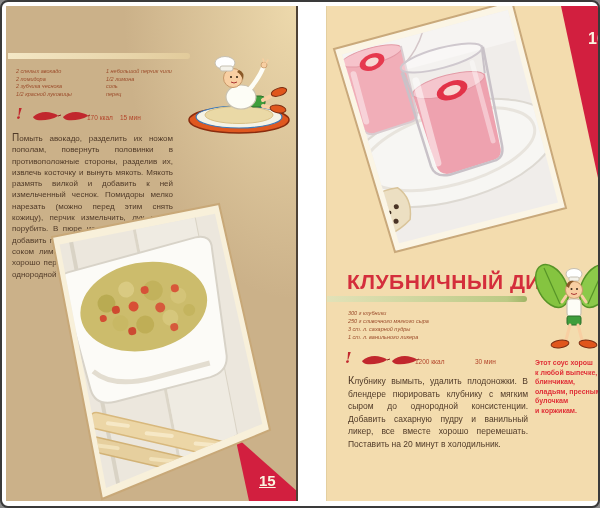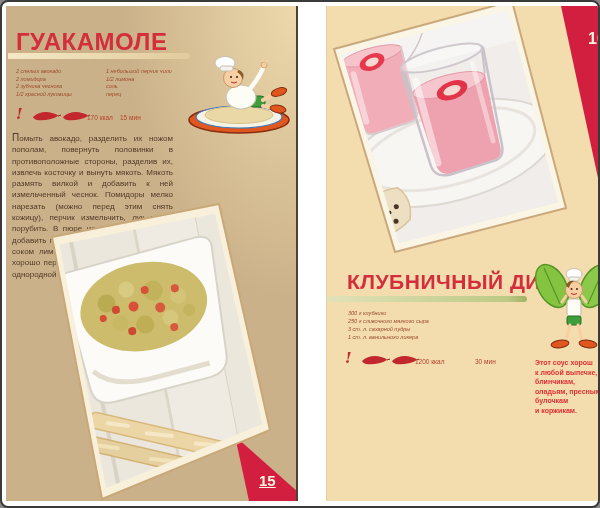--- a/index.html
+++ b/index.html
@@ -61,21 +61,20 @@
 </head>
 <body>
 
 <div class="book">
 
   <div class="page page-left">
 
     <div class="red-wedge"></div>
     <div class="page-num num-15">15</div>
 
-    <div class="recipe-title title-left">ГУАКАМОЛЕ</div>
     <div class="title-bar bar-left"></div>
 
     <svg class="chef-svg chef-left" width="104" height="86" viewBox="0 0 104 86">
       <ellipse cx="52" cy="70" rx="50" ry="13" fill="#e0581f" stroke="#8a2c0e" stroke-width="1.5"></ellipse>
       <ellipse cx="52" cy="67" rx="43" ry="11" fill="#f5f3e6" stroke="#3e7ab8" stroke-width="1.2"></ellipse>
       <ellipse cx="52" cy="65" rx="34" ry="8.5" fill="#ead9a6" stroke="#d8bf85" stroke-width="1"></ellipse>
 
       <rect x="62" y="46" width="16" height="11" rx="4" fill="#3f9e3c" stroke="#2c6f2a" stroke-width="1"></rect>
       <path d="M76 50 L88 44" stroke="#f8cfa2" stroke-width="4" stroke-linecap="round"></path>
       <path d="M76 56 L86 58" stroke="#f8cfa2" stroke-width="4" stroke-linecap="round"></path>
@@ -253,20 +252,21 @@
 
     <div class="meta-row excl excl-r">!</div>
     <svg class="peppers pep-r" width="58" height="12" viewBox="0 0 58 12">
       <path d="M1 7 C6 2,14 1,20 3 C24 4,26 5,26 6 C20 10,10 11,5 10 C2 9,1 7.5,1 7 Z" fill="#c1272d"></path>
       <path d="M31 7 C36 2,44 1,50 3 C54 4,56 5,56 6 C50 10,40 11,35 10 C32 9,31 7.5,31 7 Z" fill="#c1272d"></path>
       <path d="M26 6 L29 5 M56 6 L58 5" stroke="#8a1f1f" stroke-width="1"></path>
     </svg>
     <div class="kcal kcal-r">1200 ккал</div>
     <div class="mins min-r">30 мин</div>
 
+    <div class="body-text body-r">Клубнику вымыть, удалить плодоножки. В блендере пюрировать клубнику с мягким сыром до однородной консистенции. Добавить сахарную пудру и ванильный ликер, все вместе хорошо перемешать. Поставить на 20 минут в холодильник.</div>
 
     <div class="side-note">Этот соус хорош
 к любой выпечке,
 блинчикам,
 оладьям, пресным
 булочкам
 и коржикам.</div>
   </div>
 
 </div>

